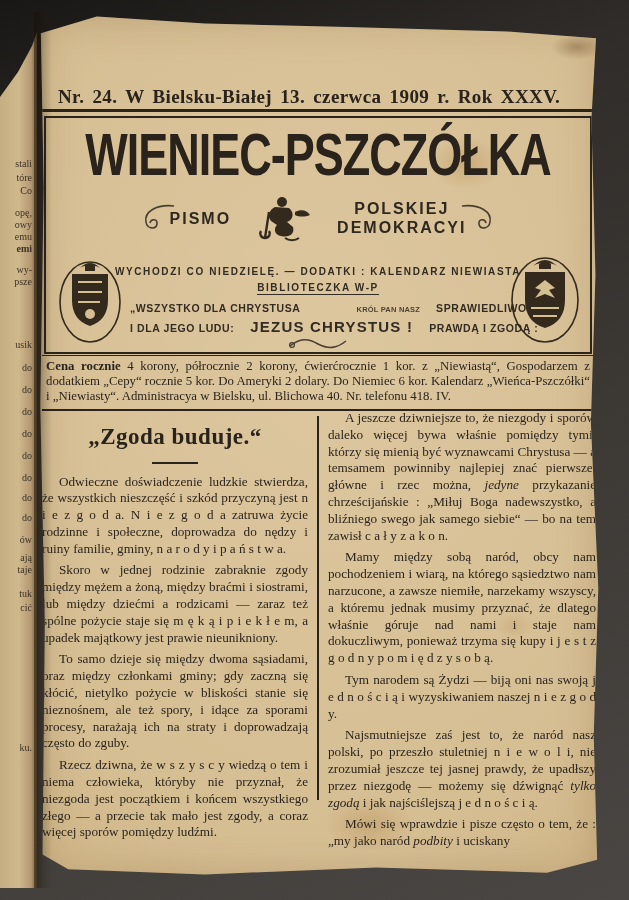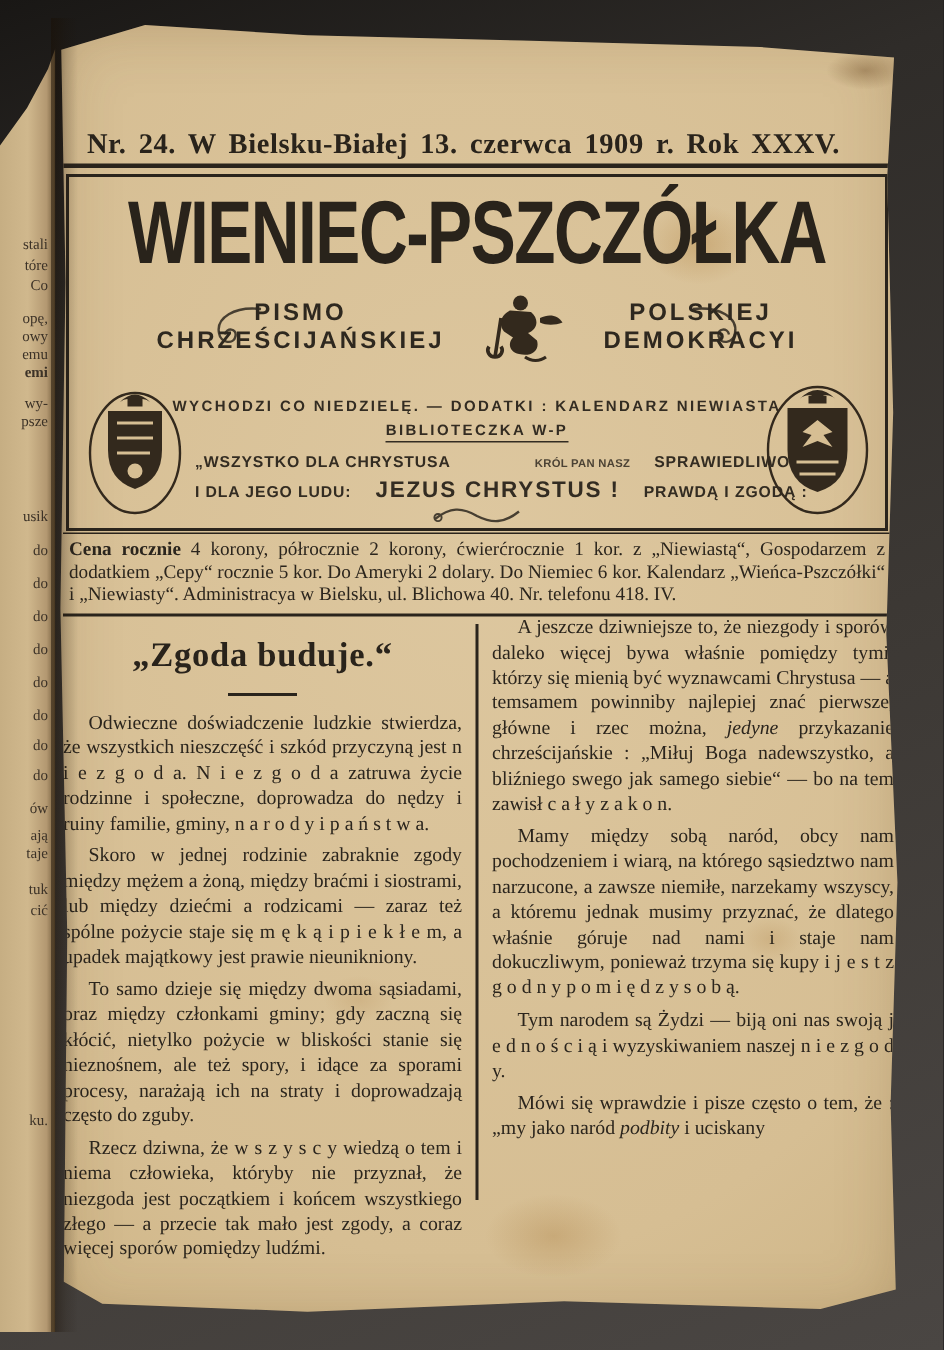--- a/index.html
+++ b/index.html
@@ -117,21 +117,20 @@
       <svg class="fl" style="left:96px;top:84px" width="34" height="30" viewBox="0 0 34 30">
         <path d="M32 4 C14 2, 2 10, 4 20 C5 27, 14 28, 15 22 C16 17, 9 16, 8 21" fill="none" stroke="#2e281f" stroke-width="1.6"></path>
       </svg>
       <svg class="fl" style="right:96px;top:84px" width="34" height="30" viewBox="0 0 34 30">
         <path d="M2 4 C20 2, 32 10, 30 20 C29 27, 20 28, 19 22 C18 17, 25 16, 26 21" fill="none" stroke="#2e281f" stroke-width="1.6"></path>
       </svg>
 
       <div class="subtitle-row">
         <div class="sub-col">
           <div>PISMO</div>
-          <div>CHRZEŚCIJAŃSKIEJ</div>
         </div>
         <svg width="58" height="48" viewBox="0 0 58 48">
           <circle cx="27" cy="8" r="5" fill="#33291d"></circle>
           <path d="M20 13 C14 16, 12 22, 16 27 L22 31 C18 35, 20 41, 26 42 C34 44, 40 40, 38 33 L32 28 C38 26, 40 19, 34 14 Z" fill="#33291d"></path>
           <path d="M40 18 C46 15, 52 16, 55 21 C50 23, 44 23, 40 21 Z" fill="#33291d"></path>
           <path d="M14 18 L10 44 M10 44 C6 44, 4 40, 6 37 M10 44 C14 44, 16 40, 14 37" fill="none" stroke="#33291d" stroke-width="2.4"></path>
           <path d="M30 44 C34 47, 40 47, 44 44" fill="none" stroke="#33291d" stroke-width="2"></path>
         </svg>
         <div class="sub-col">
           <div>POLSKIEJ</div>
@@ -187,17 +186,18 @@
         <p>Odwieczne doświadczenie ludzkie stwierdza, że wszystkich nieszczęść i szkód przyczyną jest n i e z g o d a.  N i e z g o d a zatruwa życie rodzinne i społeczne, doprowadza do nędzy i ruiny familie, gminy, n a r o d y  i  p a ń s t w a.</p>
         <p>Skoro w jednej rodzinie zabraknie zgody między mężem a żoną, między braćmi i siostrami, lub między dziećmi a rodzicami — zaraz też spólne pożycie staje się m ę k ą  i  p i e k ł e m, a upadek majątkowy jest prawie nieunikniony.</p>
         <p>To samo dzieje się między dwoma sąsiadami, oraz między członkami gminy; gdy zaczną się kłócić, nietylko pożycie w bliskości stanie się nieznośnem, ale też spory, i idące za sporami procesy, narażają ich na straty i doprowadzają często do zguby.</p>
         <p>Rzecz dziwna, że w s z y s c y  wiedzą o tem i niema człowieka, któryby nie przyznał, że niezgoda jest początkiem i końcem wszystkiego złego — a przecie tak mało jest zgody, a coraz więcej sporów pomiędzy ludźmi.</p>
       </div>
       <div class="divider"></div>
       <div class="col-right">
         <p>A jeszcze dziwniejsze to, że niezgody i sporów daleko więcej bywa właśnie pomiędzy tymi, którzy się mienią być wyznawcami Chrystusa — a temsamem powinniby najlepiej znać pierwsze, główne i rzec można, <i>jedyne</i> przykazanie chrześcijańskie : „Miłuj Boga nadewszystko, a bliźniego swego jak samego siebie“ — bo na tem zawisł c a ł y  z a k o n.</p>
         <p>Mamy między sobą naród, obcy nam pochodzeniem i wiarą, na którego sąsiedztwo nam narzucone, a zawsze niemiłe, narzekamy wszyscy, a któremu jednak musimy przyznać, że dlatego właśnie góruje nad nami i staje nam dokuczliwym, ponieważ trzyma się kupy i  j e s t  z g o d n y  p o m i ę d z y  s o b ą.</p>
         <p>Tym narodem są Żydzi — biją oni nas swoją  j e d n o ś c i ą  i wyzyskiwaniem naszej  n i e z g o d y.</p>
+        <p>Najsmutniejsze zaś jest to, że naród nasz polski, po przeszło stuletniej n i e w o l i,  nie zrozumiał jeszcze tej jasnej prawdy, że upadłszy przez niezgodę — możemy się dźwignąć <i>tylko zgodą</i> i jak najściślejszą j e d n o ś c i ą.</p>
         <p>Mówi się wprawdzie i pisze często o tem, że : „my jako naród <i>podbity</i> i uciskany</p>
       </div>
     </div>
   </div>
 </div>
 
 </body></html>

